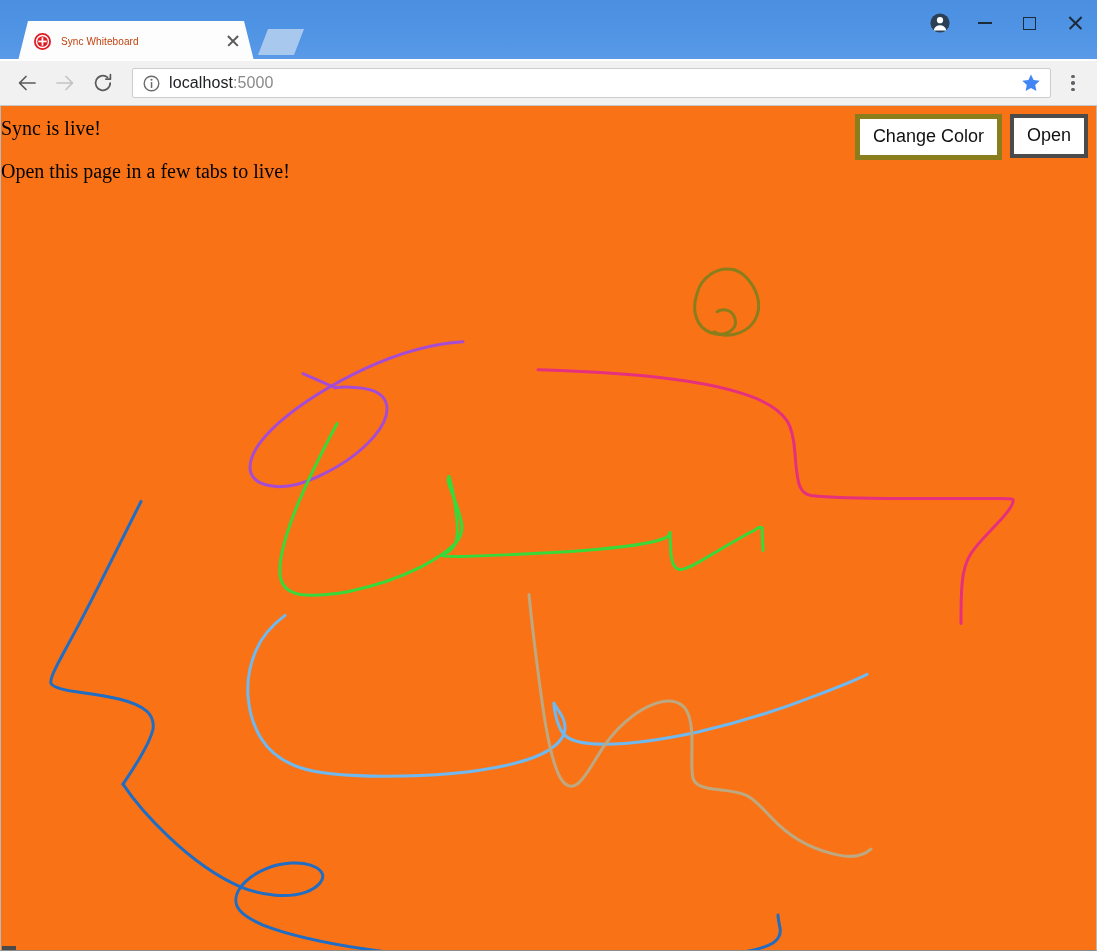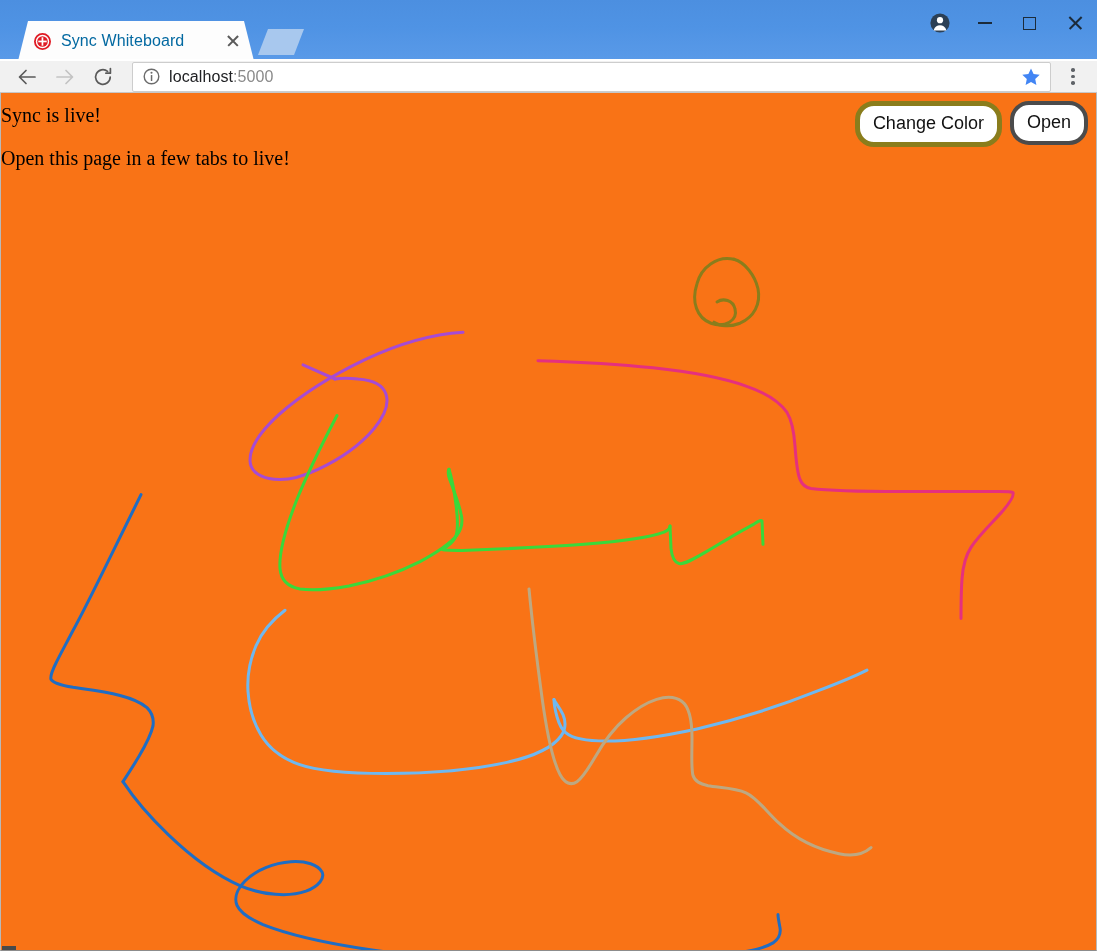--- a/index.html
+++ b/index.html
@@ -64,22 +64,22 @@
     box-sizing:border-box;
   }
   .tab-favicon {
     width: 17px;
     height: 17px;
     flex: 0 0 auto;
     margin-right: 10px;
     position: relative;
   }
   .tab-title {
-    font-size: 16px;
-    color: #0369a1;
+    font-size: 10px;
+    color: #c2410c;
     white-space: nowrap;
     overflow: hidden;
     text-overflow: ellipsis;
     flex: 1 1 auto;
     font-family: "Liberation Sans", sans-serif;
     letter-spacing: .1px;
   }
   .tab-close {
     width: 22px;
     height: 22px;
@@ -147,21 +147,21 @@
     position: absolute;
     left: 0; top: 7px;
     width: 17px; height: 1.6px;
     background: #1c2b3a;
   }
   .close-x::before { transform: rotate(45deg); }
   .close-x::after  { transform: rotate(-45deg); }
 
   
   .toolbar {
-    height: 32px;
+    height: 45px;
     background: #f1f1f1;
     border-bottom: 1px solid #c7c7c7;
     display: flex;
     align-items: center;
     padding: 0 8px;
     box-sizing: border-box;
     flex: 0 0 auto;
   }
   .nav-btn {
     width: 38px;
@@ -247,21 +247,20 @@
   }
   .wb-btn {
     font-family: "Liberation Sans", sans-serif;
     font-size: 18px;
     color: #111111;
     background: #ffffff;
     padding: 7px 13px 8px 13px;
     line-height: 1.15;
     cursor: pointer;
     box-sizing: border-box;
-    border-radius: 19px;
   }
   .wb-btn.focused {
     border: 5px solid #8a7d1c;
   }
   .wb-btn.plain {
     border: 4px solid #4b4b4b;
   }
 
   .canvas-layer {
     position: absolute;

